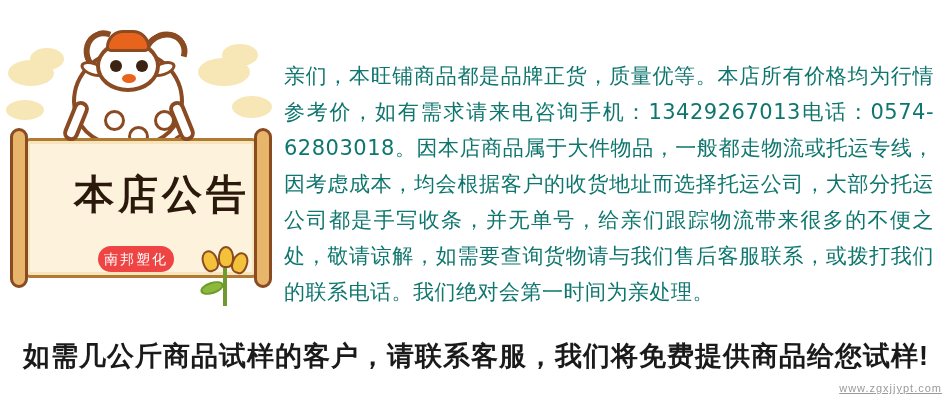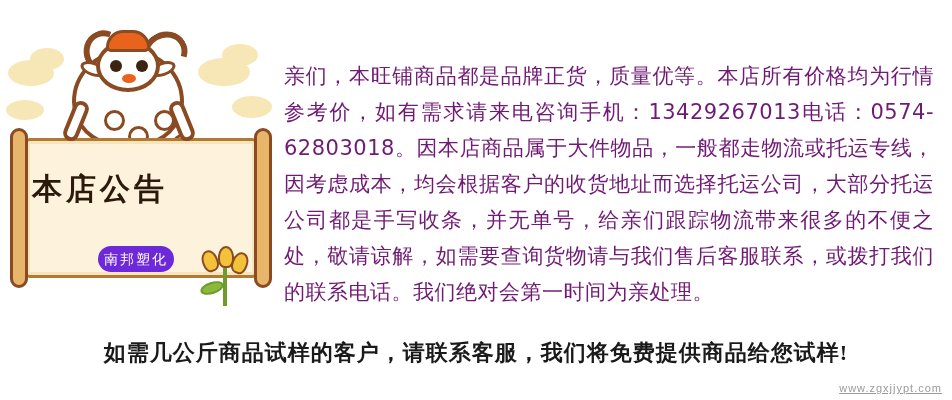--- a/index.html
+++ b/index.html
@@ -188,35 +188,35 @@
     border-radius: 9px;
     box-sizing: border-box;
   }
   .scroll-rod.left  { left: 0; }
   .scroll-rod.right { right: 0; }
   .scroll-title {
     position: absolute;
     left: 22px;
     right: 22px;
     top: 46px;
-    text-align: left;
+    text-align: right;
     font-family: "DejaVu Sans", "Liberation Sans", sans-serif;
-    font-size: 30px;
+    font-size: 40px;
     font-weight: bold;
     color: #2b1a0c;
     letter-spacing: 4px;
     line-height: 1;
   }
   .stamp {
     position: absolute;
     left: 88px;
     top: 118px;
     width: 76px;
     height: 26px;
-    background: #6d28d9;
+    background: #ef4444;
     border-radius: 13px;
     color: #fff;
     font-family: "DejaVu Sans", "Liberation Sans", sans-serif;
     font-size: 14px;
     line-height: 26px;
     text-align: center;
     letter-spacing: 2px;
   }
 
   
@@ -259,38 +259,38 @@
     box-sizing: border-box;
     transform: rotate(-18deg);
   }
 
   
   .notice {
     position: absolute;
     left: 284px;
     top: 58px;
     width: 650px;
-    color: #701a75;
+    color: #0f766e;
     font-family: "DejaVu Sans", "Liberation Sans", sans-serif;
     font-size: 21px;
     line-height: 36px;
     letter-spacing: 0.5px;
     text-align: justify;
   }
 
   
   .footer-line {
     position: absolute;
     left: 0;
     right: 0;
     top: 338px;
     text-align: center;
     color: #1a1a1a;
-    font-family: Liberation Serif, serif;
-    font-size: 22px;
+    font-family: Liberation Sans, sans-serif;
+    font-size: 27px;
     font-weight: bold;
     letter-spacing: 1px;
   }
   .watermark {
     position: absolute;
     right: 10px;
     bottom: 6px;
     color: #9a9a9a;
     font-family: "Liberation Sans", sans-serif;
     font-size: 11px;

